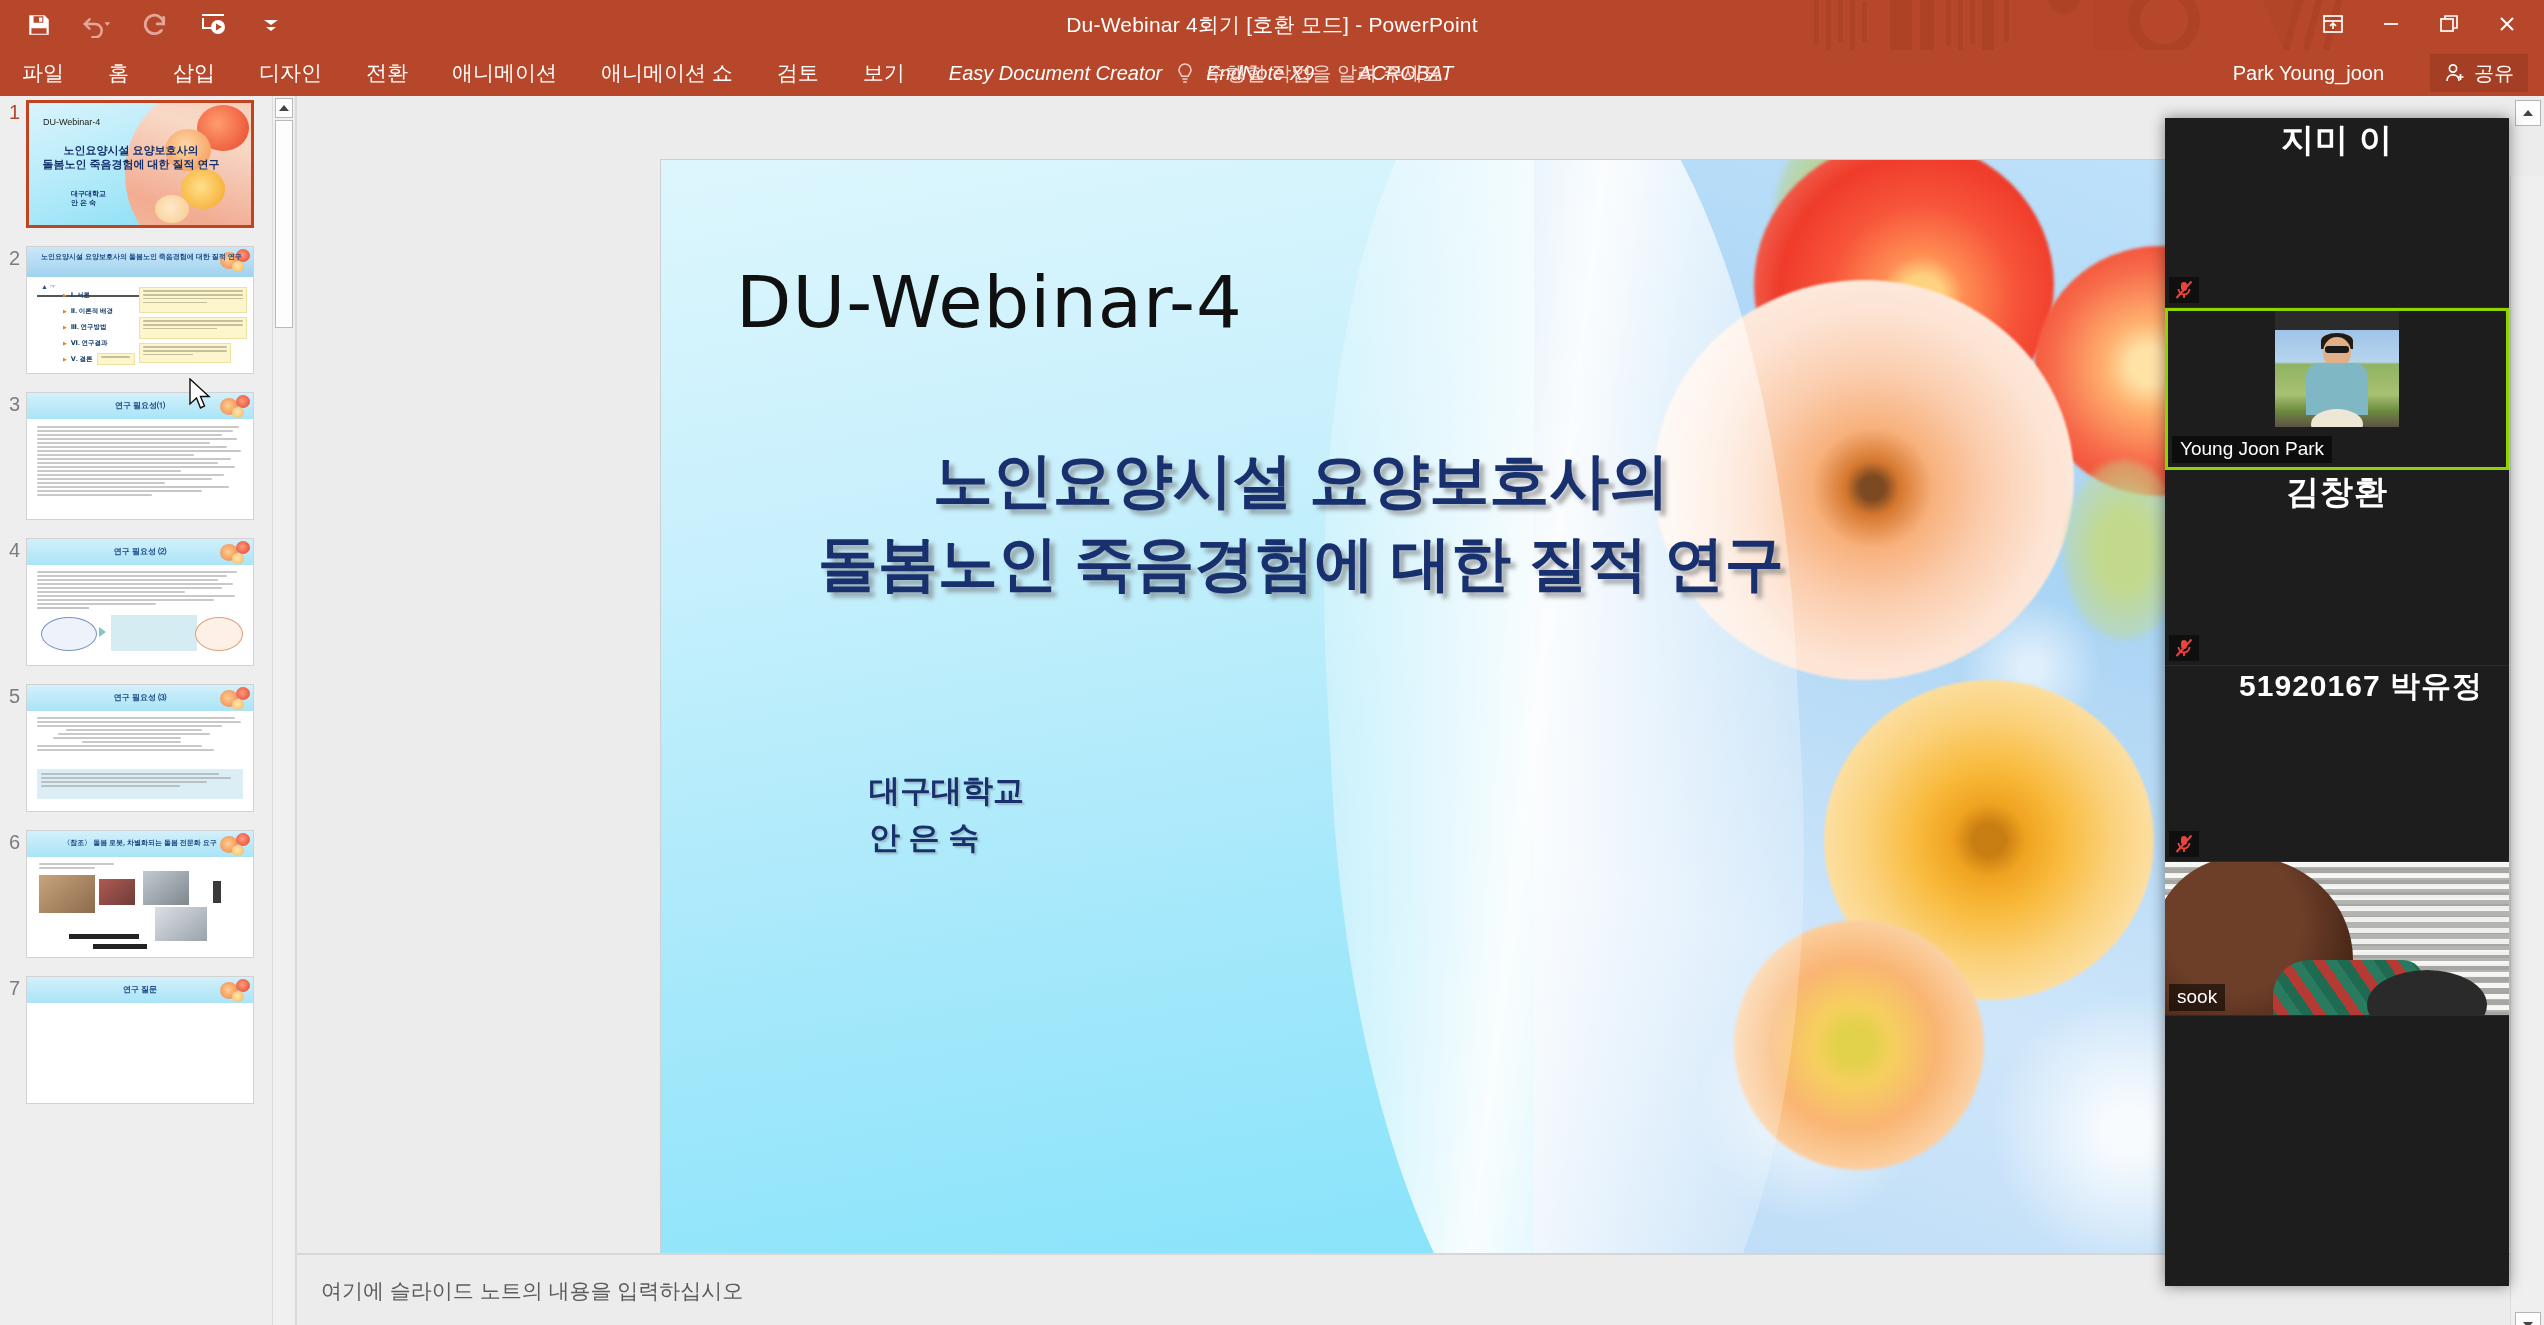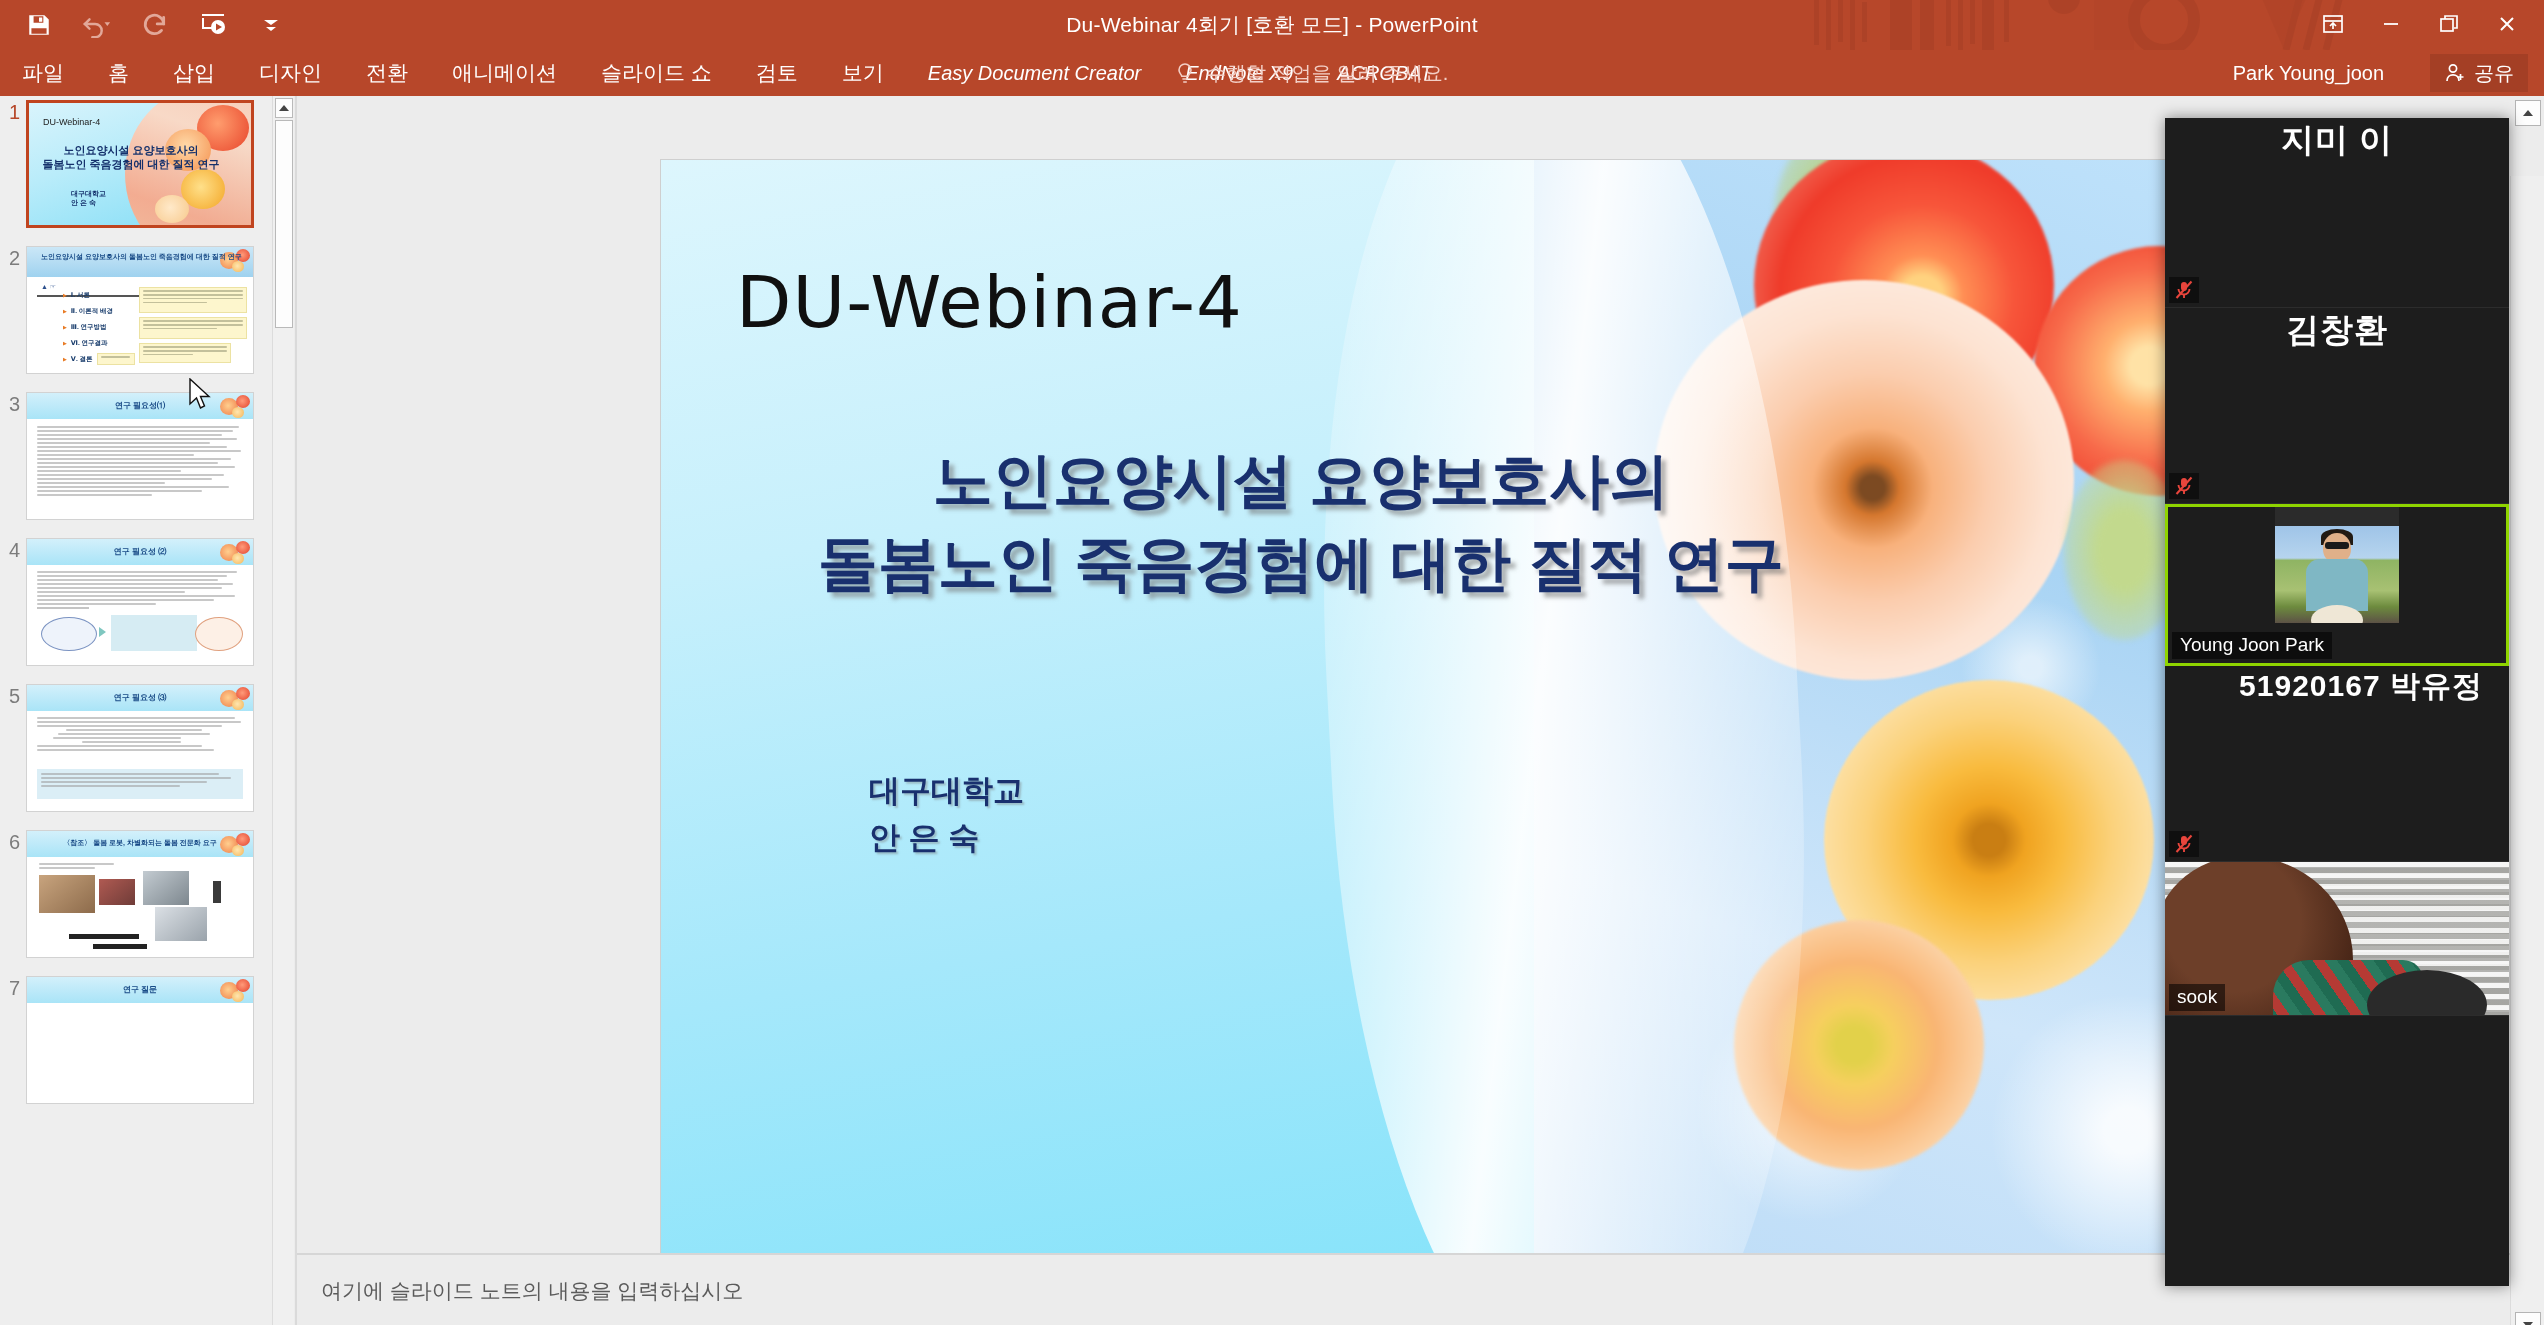--- a/index.html
+++ b/index.html
@@ -473,21 +473,21 @@
   </div>
 
   <div class="ribbon">
     <div class="tabs">
       <div class="tab">파일</div>
       <div class="tab">홈</div>
       <div class="tab">삽입</div>
       <div class="tab">디자인</div>
       <div class="tab">전환</div>
       <div class="tab">애니메이션</div>
-      <div class="tab">슬라이드 쇼</div>
+      <div class="tab">애니메이션 쇼</div>
       <div class="tab">검토</div>
       <div class="tab">보기</div>
       <div class="tab latin">Easy Document Creator</div>
       <div class="tab latin">EndNote X9</div>
       <div class="tab latin">ACROBAT</div>
     </div>
 
     <div class="tellme">
       <svg class="bulb" viewBox="0 0 20 22" fill="none" stroke="#f3cfc6" stroke-width="1.6">
         <path d="M10 2 a6 6 0 0 1 6 6 c0 3-2.2 4.2-2.8 6.2H6.8C6.2 12.2 4 11 4 8 a6 6 0 0 1 6-6z"></path>
@@ -778,43 +778,43 @@
       <div class="zmute">
         <svg width="20" height="20" viewBox="0 0 20 20" fill="none" stroke="#e8453c" stroke-width="1.9">
           <rect x="7" y="2" width="6" height="9" rx="3" fill="#e8453c" stroke="none"></rect>
           <path d="M4.5 9 a5.5 5.5 0 0 0 11 0"></path>
             <path d="M10 15 v3"></path>
           <path d="M2.5 18 L17.5 1.5" stroke-width="2.1"></path>
         </svg>
       </div>
     </div>
 
+    <div class="ztile active" style="height:162px;">
+      <div class="avatarimg">
+        <div class="hair"></div>
+          <div class="head"></div>
+          <div class="glass"></div>
+        <div class="body"></div>
+          <div class="hat"></div>
+      </div>
+      <div class="zlabel">Young Joon Park</div>
+    </div>
+
     <div class="ztile named" style="height:196px;">
       <span class="zname-big">김창환</span>
       <div class="zmute">
         <svg width="20" height="20" viewBox="0 0 20 20" fill="none" stroke="#e8453c" stroke-width="1.9">
           <rect x="7" y="2" width="6" height="9" rx="3" fill="#e8453c" stroke="none"></rect>
           <path d="M4.5 9 a5.5 5.5 0 0 0 11 0"></path>
             <path d="M10 15 v3"></path>
           <path d="M2.5 18 L17.5 1.5" stroke-width="2.1"></path>
         </svg>
       </div>
     </div>
 
-    <div class="ztile active" style="height:162px;">
-      <div class="avatarimg">
-        <div class="hair"></div>
-          <div class="head"></div>
-          <div class="glass"></div>
-        <div class="body"></div>
-          <div class="hat"></div>
-      </div>
-      <div class="zlabel">Young Joon Park</div>
-    </div>
-
 
     <div class="ztile named" style="height:196px;padding-left:48px;">
       <span class="zname-big num">51920167 박유정</span>
       <div class="zmute">
         <svg width="20" height="20" viewBox="0 0 20 20" fill="none" stroke="#e8453c" stroke-width="1.9">
           <rect x="7" y="2" width="6" height="9" rx="3" fill="#e8453c" stroke="none"></rect>
           <path d="M4.5 9 a5.5 5.5 0 0 0 11 0"></path>
             <path d="M10 15 v3"></path>
           <path d="M2.5 18 L17.5 1.5" stroke-width="2.1"></path>
         </svg>

